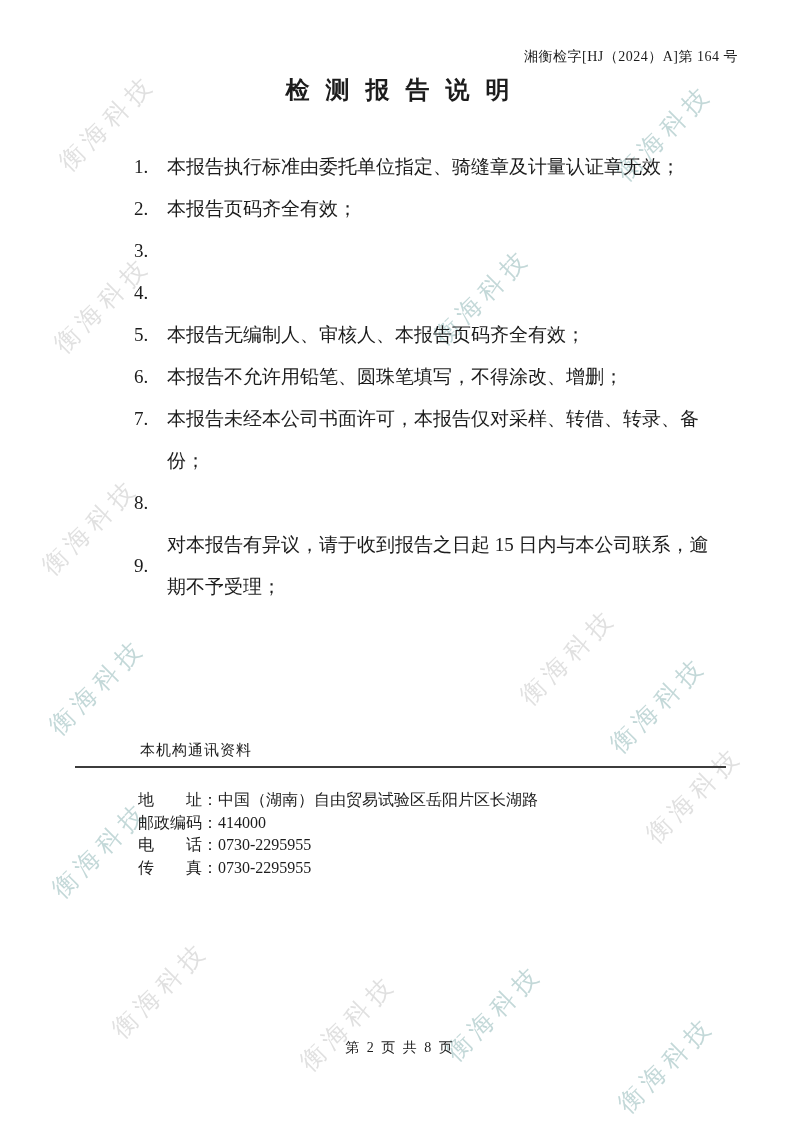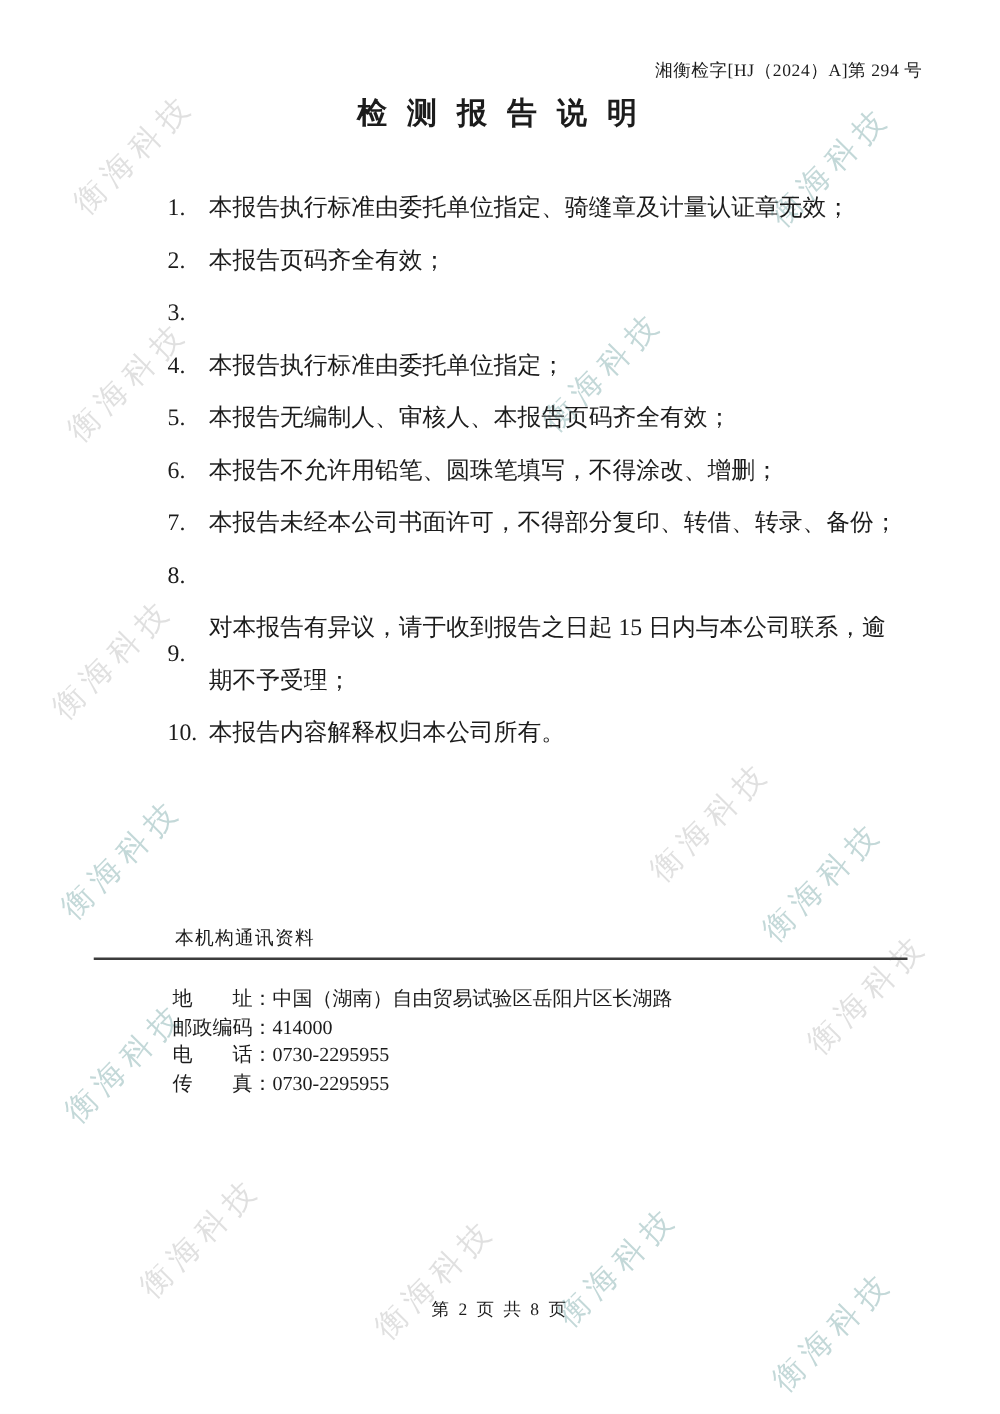--- a/index.html
+++ b/index.html
@@ -114,62 +114,57 @@
     <span class="wm wm-teal" style="left:38px;  top:833px;">衡海科技</span>
     <span class="wm wm-gray" style="left:632px; top:778px;">衡海科技</span>
     <span class="wm wm-gray" style="left:98px;  top:973px;">衡海科技</span>
     <span class="wm wm-gray" style="left:286px; top:1006px;">衡海科技</span>
     <span class="wm wm-teal" style="left:432px; top:996px;">衡海科技</span>
     <span class="wm wm-teal" style="left:604px; top:1048px;">衡海科技</span>
   </div>
 
   <div class="content">
 
-    <div class="doc-number">湘衡检字[HJ（2024）A]第 294 号</div>
+    <div class="doc-number">湘衡检字[HJ（2024）A]第 164 号</div>
 
     <h1 class="title">检 测 报 告 说 明</h1>
 
     <div class="notes-list">
       <div class="note-item">
         <span class="num">1.</span>
         <span class="txt">本报告执行标准由委托单位指定、骑缝章及计量认证章无效；</span>
       </div>
       <div class="note-item">
         <span class="num">2.</span>
         <span class="txt">本报告页码齐全有效；</span>
       </div>
       <div class="note-item">
         <span class="num">3.</span>
       </div>
       <div class="note-item">
         <span class="num">4.</span>
-        <span class="txt">本报告执行标准由委托单位指定；</span>
       </div>
       <div class="note-item">
         <span class="num">5.</span>
         <span class="txt">本报告无编制人、审核人、本报告页码齐全有效；</span>
       </div>
       <div class="note-item">
         <span class="num">6.</span>
         <span class="txt">本报告不允许用铅笔、圆珠笔填写，不得涂改、增删；</span>
       </div>
       <div class="note-item">
         <span class="num">7.</span>
-        <span class="txt">本报告未经本公司书面许可，不得部分复印、转借、转录、备份；</span>
+        <span class="txt">本报告未经本公司书面许可，本报告仅对采样、转借、转录、备份；</span>
       </div>
       <div class="note-item">
         <span class="num">8.</span>
       </div>
       <div class="note-item wrap">
         <span class="num">9.</span>
         <span class="txt">对本报告有异议，请于收到报告之日起 15 日内与本公司联系，逾期不予受理；</span>
-      </div>
-      <div class="note-item">
-        <span class="num">10.</span>
-        <span class="txt">本报告内容解释权归本公司所有。</span>
       </div>
     </div>
 
     <div class="contact-title">本机构通讯资料</div>
     <hr class="rule">
 
     <div class="contact-rows">
       <div class="contact-row">
         <span class="label">地　　址：</span>
         <span class="value">中国（湖南）自由贸易试验区岳阳片区长湖路</span>

